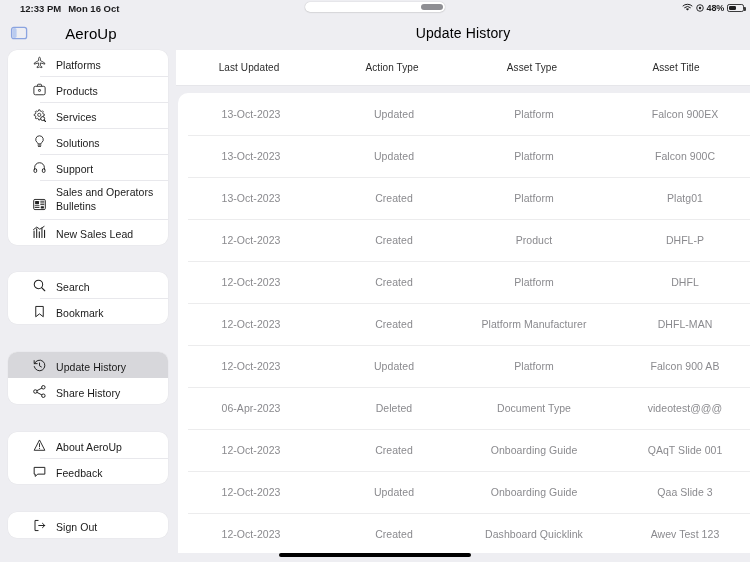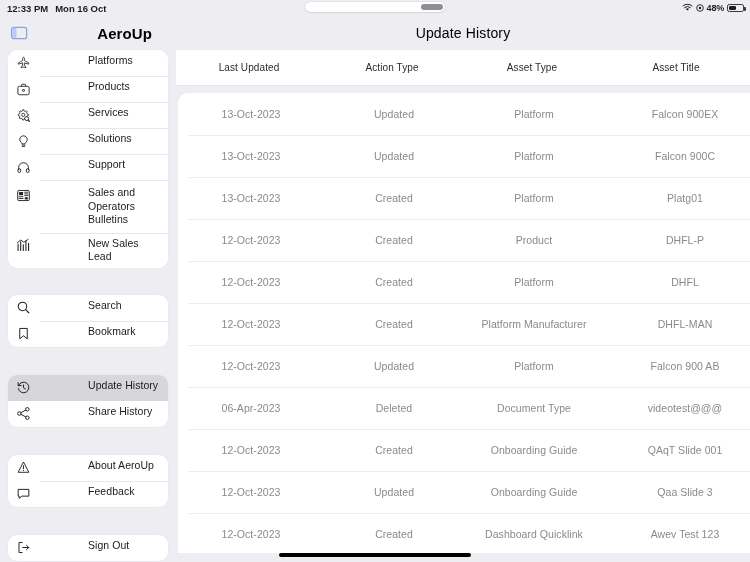--- a/index.html
+++ b/index.html
@@ -12,21 +12,21 @@
   }
   #root { position: relative; width: 750px; height: 562px; }
 
   
   .statusbar {
     position: absolute; top: 0; left: 0; width: 750px; height: 16px;
     display: flex; align-items: center;
     font-size: 9.5px; color: #1c1c1e; font-weight: 600;
     z-index: 40; pointer-events: none;
   }
-  .sb-left { display: flex; align-items: center; gap: 7px; padding-left: 7px; }
+  .sb-left { display: flex; align-items: center; gap: 7px; padding-left: 7px; margin-left: 13px; }
   .sb-right { margin-left: auto; display: flex; align-items: center; gap: 3px; padding-right: 6px; }
   .sb-pct { font-size: 9px; font-weight: 600; letter-spacing: -0.2px; }
   .batt {
     width: 17px; height: 8.5px; border: 1px solid #3a3a3c; border-radius: 2.2px;
     position: relative; display: inline-block;
   }
   .batt::after {
     content: ""; position: absolute; right: -2.6px; top: 2.4px;
     width: 1.6px; height: 3.4px; background: #3a3a3c; border-radius: 0 1px 1px 0;
   }
@@ -49,34 +49,34 @@
   }
 
   
   .sidebar {
     position: absolute; left: 0; top: 16px; width: 176px; height: 546px;
     background: #eeeef2;
   }
   .sb-header { height: 34px; display: flex; align-items: center; padding: 0 10px; }
   .toggle-icon { width: 20px; height: 16px; flex: 0 0 auto; }
   .app-title {
-    flex: 1; text-align: right; font-size: 15px; font-weight: 700;
+    flex: 1; text-align: center; font-size: 15px; font-weight: 400;
     color: #000; letter-spacing: .1px; margin-right: 14px;
   }
 
   .sb-group {
     margin: 0 8px 0 8px; background: #fff; border-radius: 9px; overflow: hidden;
     box-shadow: 0 0 0 .5px rgba(0,0,0,.035);
   }
   .gap-md { height: 27px; }
   .gap-lg { height: 28px; }
 
   .sb-item {
-    display: flex; align-items: flex-start; min-height: 23px;
-    padding: 4px 8px 4px 6px; position: relative; gap: 48px;
+    display: flex; align-items: flex-end; min-height: 23px;
+    padding: 4px 8px 4px 22px; position: relative;
   }
   .sb-item + .sb-item::before {
     content: ""; position: absolute; left: 32px; right: 0; top: 0;
     height: 1px; background: #e8e8ec;
   }
   .sb-item.selected { background: #d7d7db; }
   .sb-item.selected + .sb-item::before { background: transparent; }
   .sb-ico {
     width: 18px; height: 18px; flex: 0 0 18px; margin-right: 8px;
     display: flex; align-items: center; justify-content: center;

